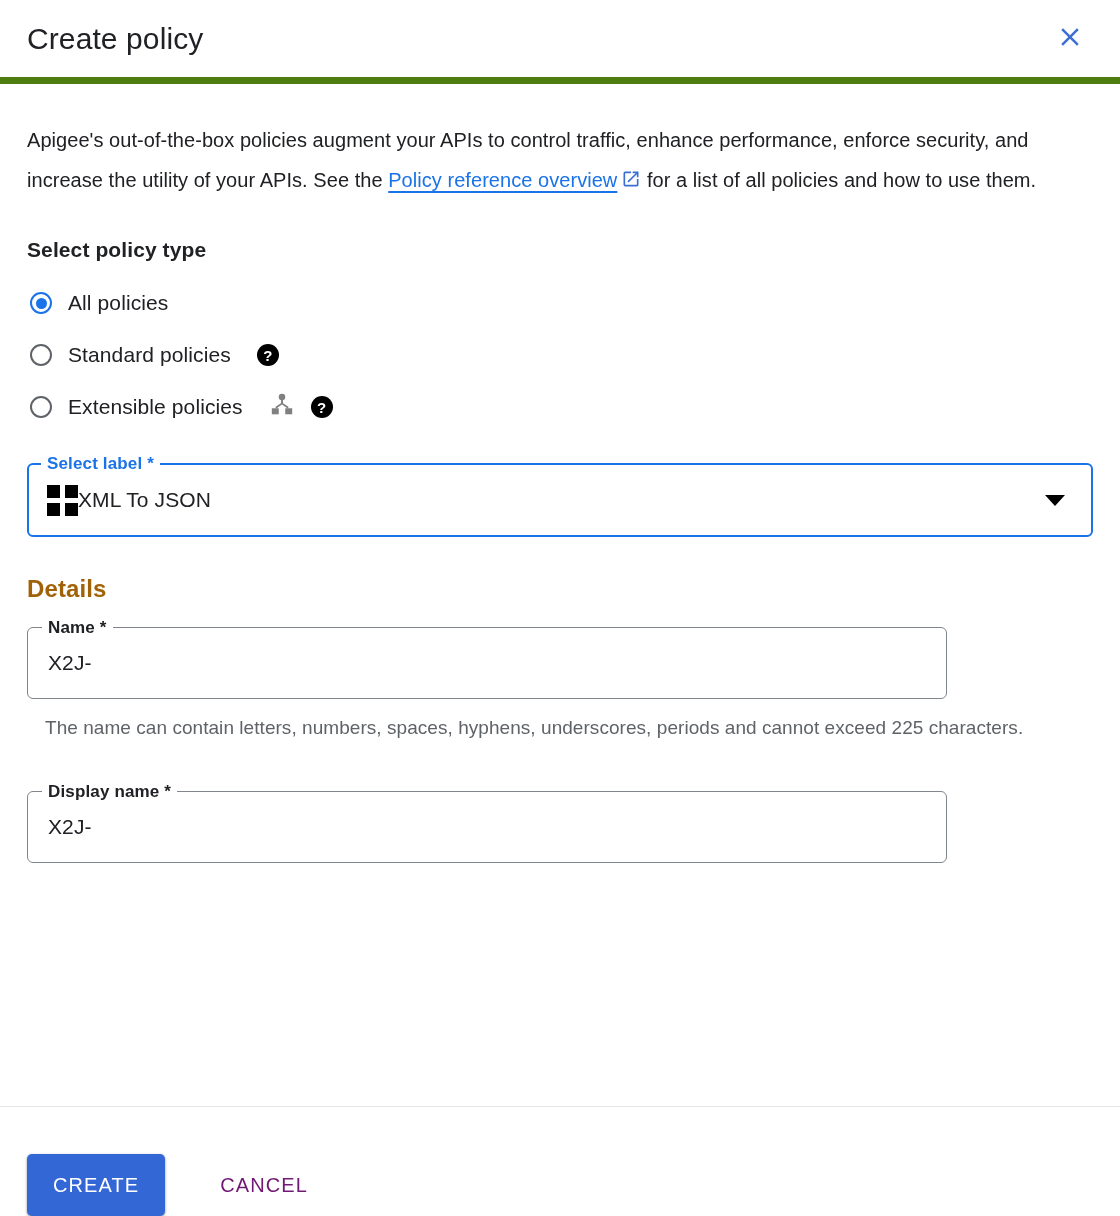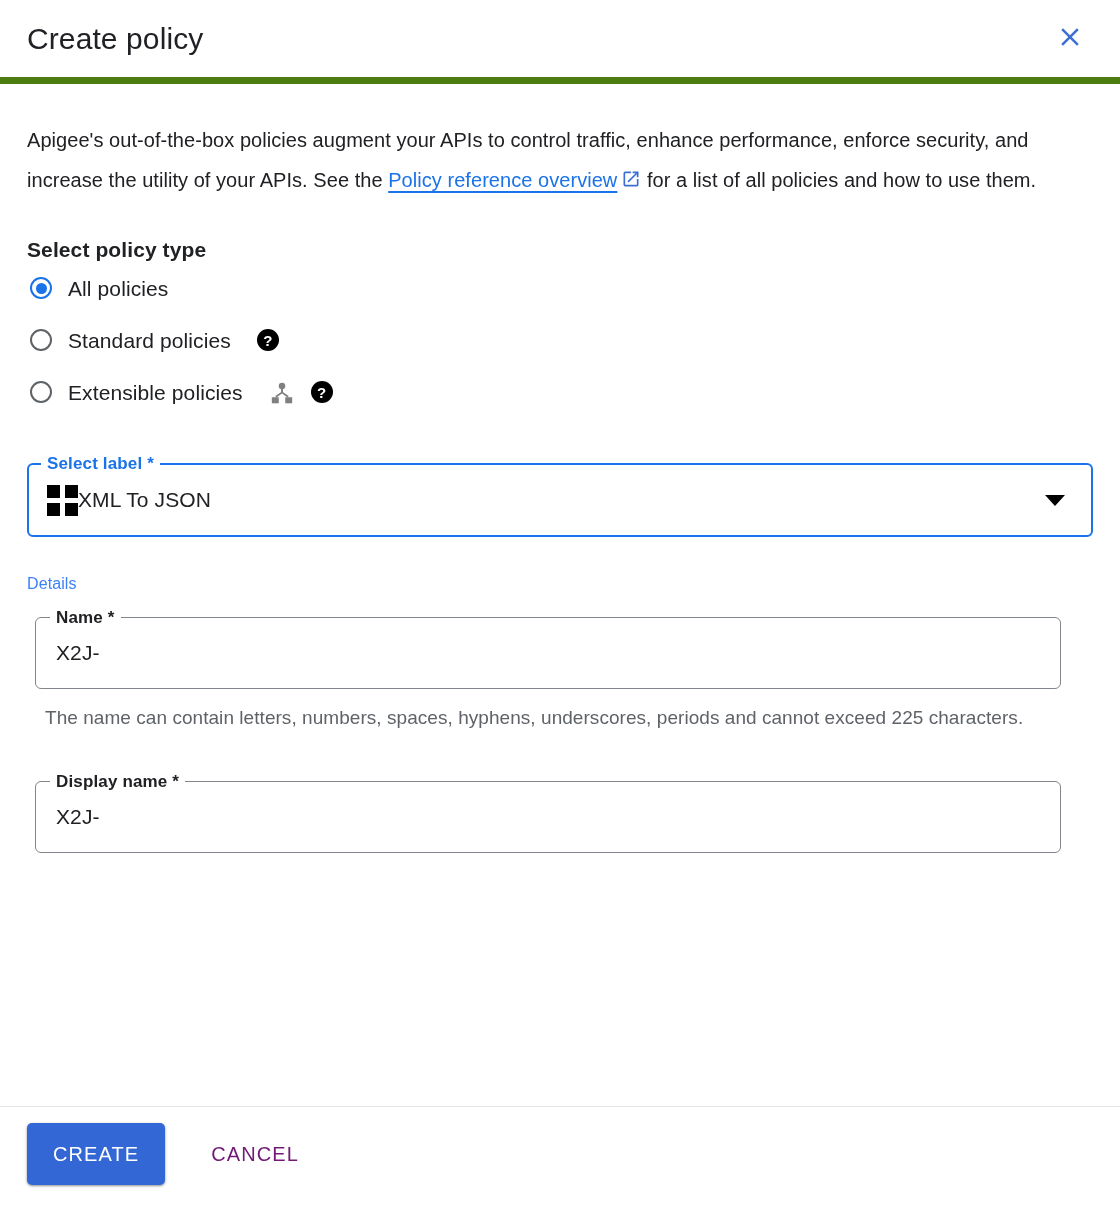--- a/index.html
+++ b/index.html
@@ -92,21 +92,21 @@
     padding-top: 36px;
     letter-spacing: 0.1px;
   }
 
   
   .radio-group {
     margin-top: 15px;
   }
   .radio-row {
     display: flex;
-    align-items: flex-start;
+    align-items: center;
     height: 52px;
     cursor: pointer;
   }
   .radio-mark {
     width: 22px;
     height: 22px;
     border-radius: 50%;
     border: 2px solid #5f6368;
     box-sizing: border-box;
     margin-left: 3px;
@@ -225,31 +225,31 @@
     height: 0;
     border-left: 10px solid transparent;
     border-right: 10px solid transparent;
     border-top: 11px solid #000000;
     margin-right: 8px;
     flex: none;
   }
 
   
   .details-title {
-    font-size: 16px;
-    font-weight: 400;
-    color: #3b82f6;
+    font-size: 24px;
+    font-weight: 700;
+    color: #a16207;
     margin: 0;
     padding-top: 38px;
     letter-spacing: 0.1px;
   }
   .text-field {
     margin-top: 24px;
-    margin-left: 8px;
-    width: 1026px;
+    margin-left: 0;
+    width: 920px;
   }
   .helper-text {
     margin: 0;
     padding: 13px 0 0 18px;
     font-size: 19px;
     line-height: 31px;
     color: #5f6368;
     letter-spacing: 0.05px;
     max-width: 1000px;
   }
@@ -257,23 +257,23 @@
     height: 24px;
   }
 
   
   .dialog-footer {
     height: 110px;
     min-height: 110px;
     box-sizing: border-box;
     border-top: 1px solid #e4e6e8;
     display: flex;
-    align-items: flex-start;
-    padding: 16px 27px;
-    gap: 24px;
+    align-items: flex-end;
+    padding: 0 27px;
+    gap: 33px;
   }
   .btn-primary {
     background: #3367d6;
     color: #ffffff;
     border: none;
     border-radius: 5px;
     height: 62px;
     padding: 0 26px;
     font-size: 20px;
     font-weight: 500;

